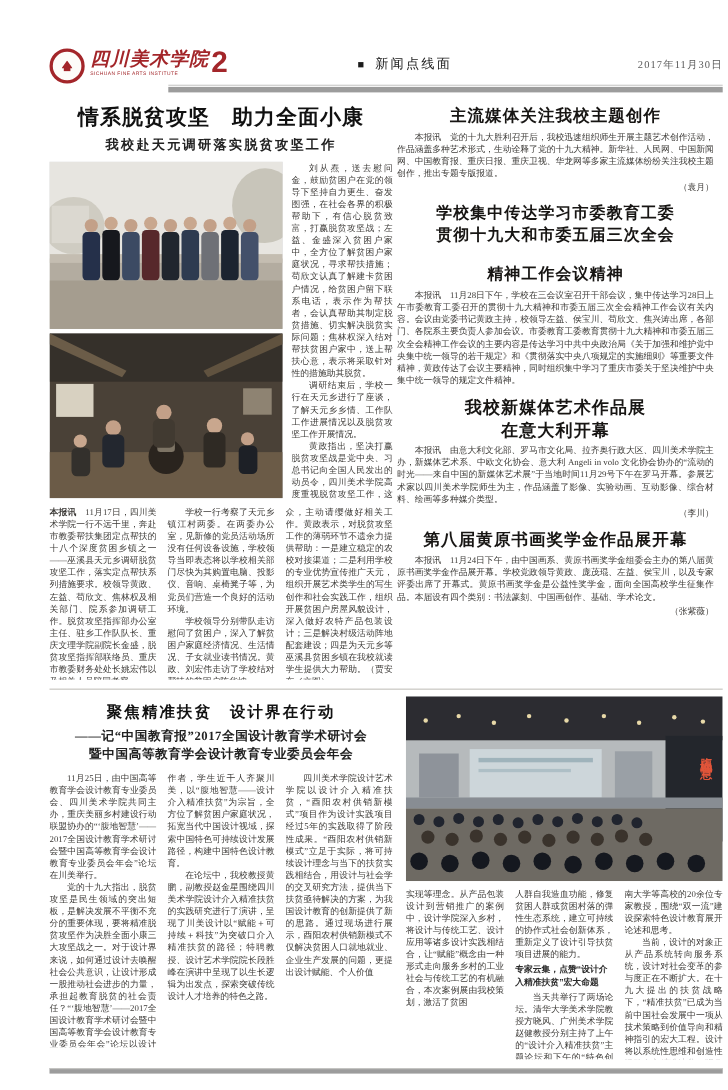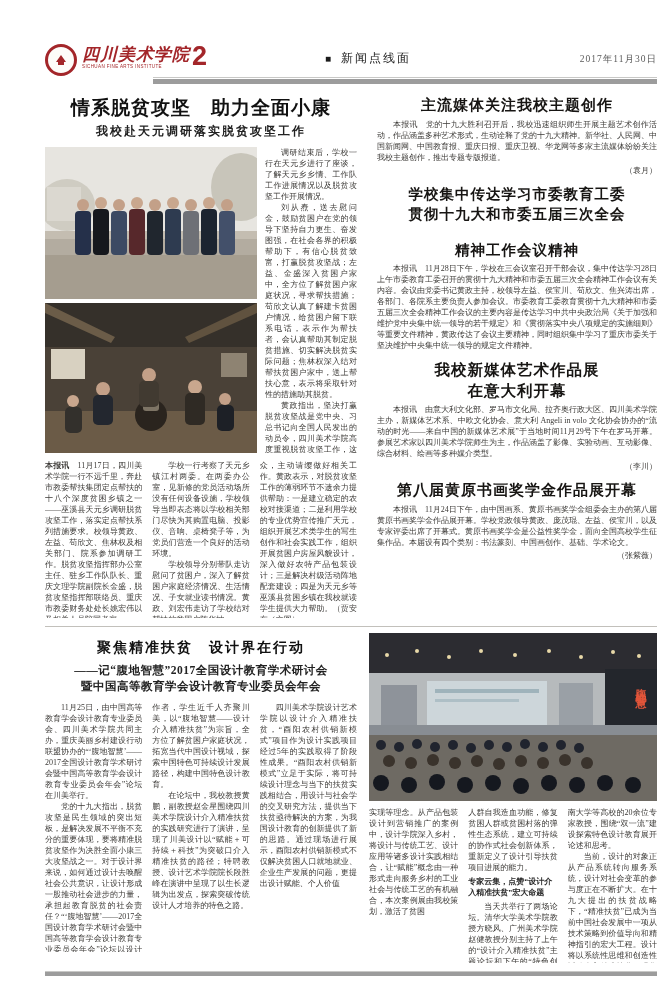--- a/index.html
+++ b/index.html
@@ -30,21 +30,21 @@
   .bodytext,.ncol p,.side-col p{font-size:8px;line-height:11px;text-align:justify;margin:0;
        color:#3c3a37;overflow-wrap:anywhere;word-break:break-all;}
   .ncol p,.side-col p{text-indent:2em;}
   p.noindent{text-indent:0;}
   .lede{font-weight:bold;}
   .byline{font-size:8px;text-align:right;color:#3c3a37;margin-top:2px;}
   .subhead{font-family:"Liberation Sans",sans-serif;font-weight:bold;font-size:8px;line-height:11px;
            text-align:left;color:#2a2a2a;margin:3px 0;}
 
   
-  .top-section{display:flex;gap:20px;margin-top:12px;}
+  .top-section{display:flex;gap:4px;margin-top:12px;}
   .left-block{width:312px;}
   .right-block{width:288px;height:514px;overflow:hidden;}
 
   .lead-title{font-family:"Liberation Sans",sans-serif;font-weight:bold;font-size:19px;
               text-align:center;letter-spacing:1px;color:#111;line-height:24px;margin:0;}
   .lead-sub{font-size:12px;font-weight:bold;text-align:center;letter-spacing:2px;color:#222;
             line-height:18px;margin:2px 0 7px 0;}
   .photo-row{display:flex;gap:8px;}
   .photo-stack{width:212px;display:flex;flex-direction:column;gap:4px;}
   .photo{position:relative;overflow:hidden;background:#ddd;}
@@ -168,22 +168,22 @@
                 <circle cx="104" cy="72" r="7" fill="#c3a088"></circle>
                   <rect x="94" y="78" width="20" height="26" rx="5" fill="#413a31"></rect>
                 <circle cx="180" cy="96" r="6" fill="#c3a088"></circle>
                   <rect x="172" y="102" width="17" height="26" rx="5" fill="#1d2026"></rect>
                 <circle cx="28" cy="98" r="6" fill="#c9a78e"></circle>
                   <rect x="20" y="104" width="17" height="26" rx="5" fill="#33302c"></rect>
               </svg>
             </div>
           </div>
           <div class="side-col">
+            <p>刘从焘，送去慰问金，鼓励贫困户在党的领导下坚持自力更生、奋发图强，在社会各界的积极帮助下，有信心脱贫致富，打赢脱贫攻坚战；左益、金盛深入贫困户家中，全方位了解贫困户家庭状况，寻求帮扶措施；苟欣文认真了解建卡贫困户情况，给贫困户留下联系电话，表示作为帮扶者，会认真帮助其制定脱贫措施、切实解决脱贫实际问题；焦林权深入结对帮扶贫困户家中，送上帮扶心意，表示将采取针对性的措施助其脱贫。</p>
             <p>调研结束后，学校一行在天元乡进行了座谈，了解天元乡乡情、工作队工作进展情况以及脱贫攻坚工作开展情况。</p>
-            <p>刘从焘，送去慰问金，鼓励贫困户在党的领导下坚持自力更生、奋发图强，在社会各界的积极帮助下，有信心脱贫致富，打赢脱贫攻坚战；左益、金盛深入贫困户家中，全方位了解贫困户家庭状况，寻求帮扶措施；苟欣文认真了解建卡贫困户情况，给贫困户留下联系电话，表示作为帮扶者，会认真帮助其制定脱贫措施、切实解决脱贫实际问题；焦林权深入结对帮扶贫困户家中，送上帮扶心意，表示将采取针对性的措施助其脱贫。</p>
             <p>黄政指出，坚决打赢脱贫攻坚战是党中央、习总书记向全国人民发出的动员令，四川美术学院高度重视脱贫攻坚工作，这既是承担高校应尽的责任，也是体现帮扶弱势群体和困难群众的一种情怀。此次到天元乡，主要是要摸清情况，了解天元乡自然资源、人文底蕴和脱贫需求；也是向脱贫攻坚工作队学习克服困难、积极工作、扎实推进脱贫攻坚工作的精神；看望慰问困难群众，主动请缨做好相关工</p>
           </div>
         </div>
 
         <div class="lead-cols">
           <div class="ncol">
             <p class="noindent"><span class="lede">本报讯</span><span>　11月17日，四川美术学院一行不远千里，奔赴市教委帮扶集团定点帮扶的十八个深度贫困乡镇之一——巫溪县天元乡调研脱贫攻坚工作，落实定点帮扶系列措施要求。校领导黄政、左益、苟欣文、焦林权及相关部门、院系参加调研工作。脱贫攻坚指挥部办公室主任、驻乡工作队队长、重庆文理学院副院长金盛，脱贫攻坚指挥部联络员、重庆市教委财务处处长姚宏伟以及相关人员陪同考察。</span></p>
           </div>
           <div class="ncol">
             <p>学校一行考察了天元乡镇江村两委。在两委办公室，见新修的党员活动场所没有任何设备设施，学校领导当即表态将以学校相关部门尽快为其购置电脑、投影仪、音响、桌椅凳子等，为党员们营造一个良好的活动环境。</p>
@@ -225,21 +225,21 @@
 
       </div>
     </div>
 
     <hr class="section-divider">
 
     <div class="bottom-section">
 
       <div class="b-left">
         <h2 class="b-title">聚焦精准扶贫　设计界在行动</h2>
-        <div class="b-sub">——记“腹地智慧”2017全国设计教育学术研讨会</div>
+        <div class="b-sub">——记“中国教育报”2017全国设计教育学术研讨会</div>
         <div class="b-sub">暨中国高等教育学会设计教育专业委员会年会</div>
 
         <div class="b-cols">
           <div class="ncol">
             <p>11月25日，由中国高等教育学会设计教育专业委员会、四川美术学院共同主办，重庆美丽乡村建设行动联盟协办的“‘腹地智慧’——2017全国设计教育学术研讨会暨中国高等教育学会设计教育专业委员会年会”论坛在川美举行。</p>
             <p>党的十九大指出，脱贫攻坚是民生领域的突出短板，是解决发展不平衡不充分的重要体现，要将精准脱贫攻坚作为决胜全面小康三大攻坚战之一。对于设计界来说，如何通过设计去唤醒社会公共意识，让设计形成一股推动社会进步的力量，承担起教育脱贫的社会责任？“‘腹地智慧’——2017全国设计教育学术研讨会暨中国高等教育学会设计教育专业委员会年会”论坛以设计介入精准扶贫为主题对此作出了回应。</p>
 
           </div>
           <div class="ncol">
             <p class="noindent">作者，学生近千人齐聚川美，以“腹地智慧——设计介入精准扶贫”为宗旨，全方位了解贫困户家庭状况，拓宽当代中国设计视域，探索中国特色可持续设计发展路径，构建中国特色设计教育。</p>

